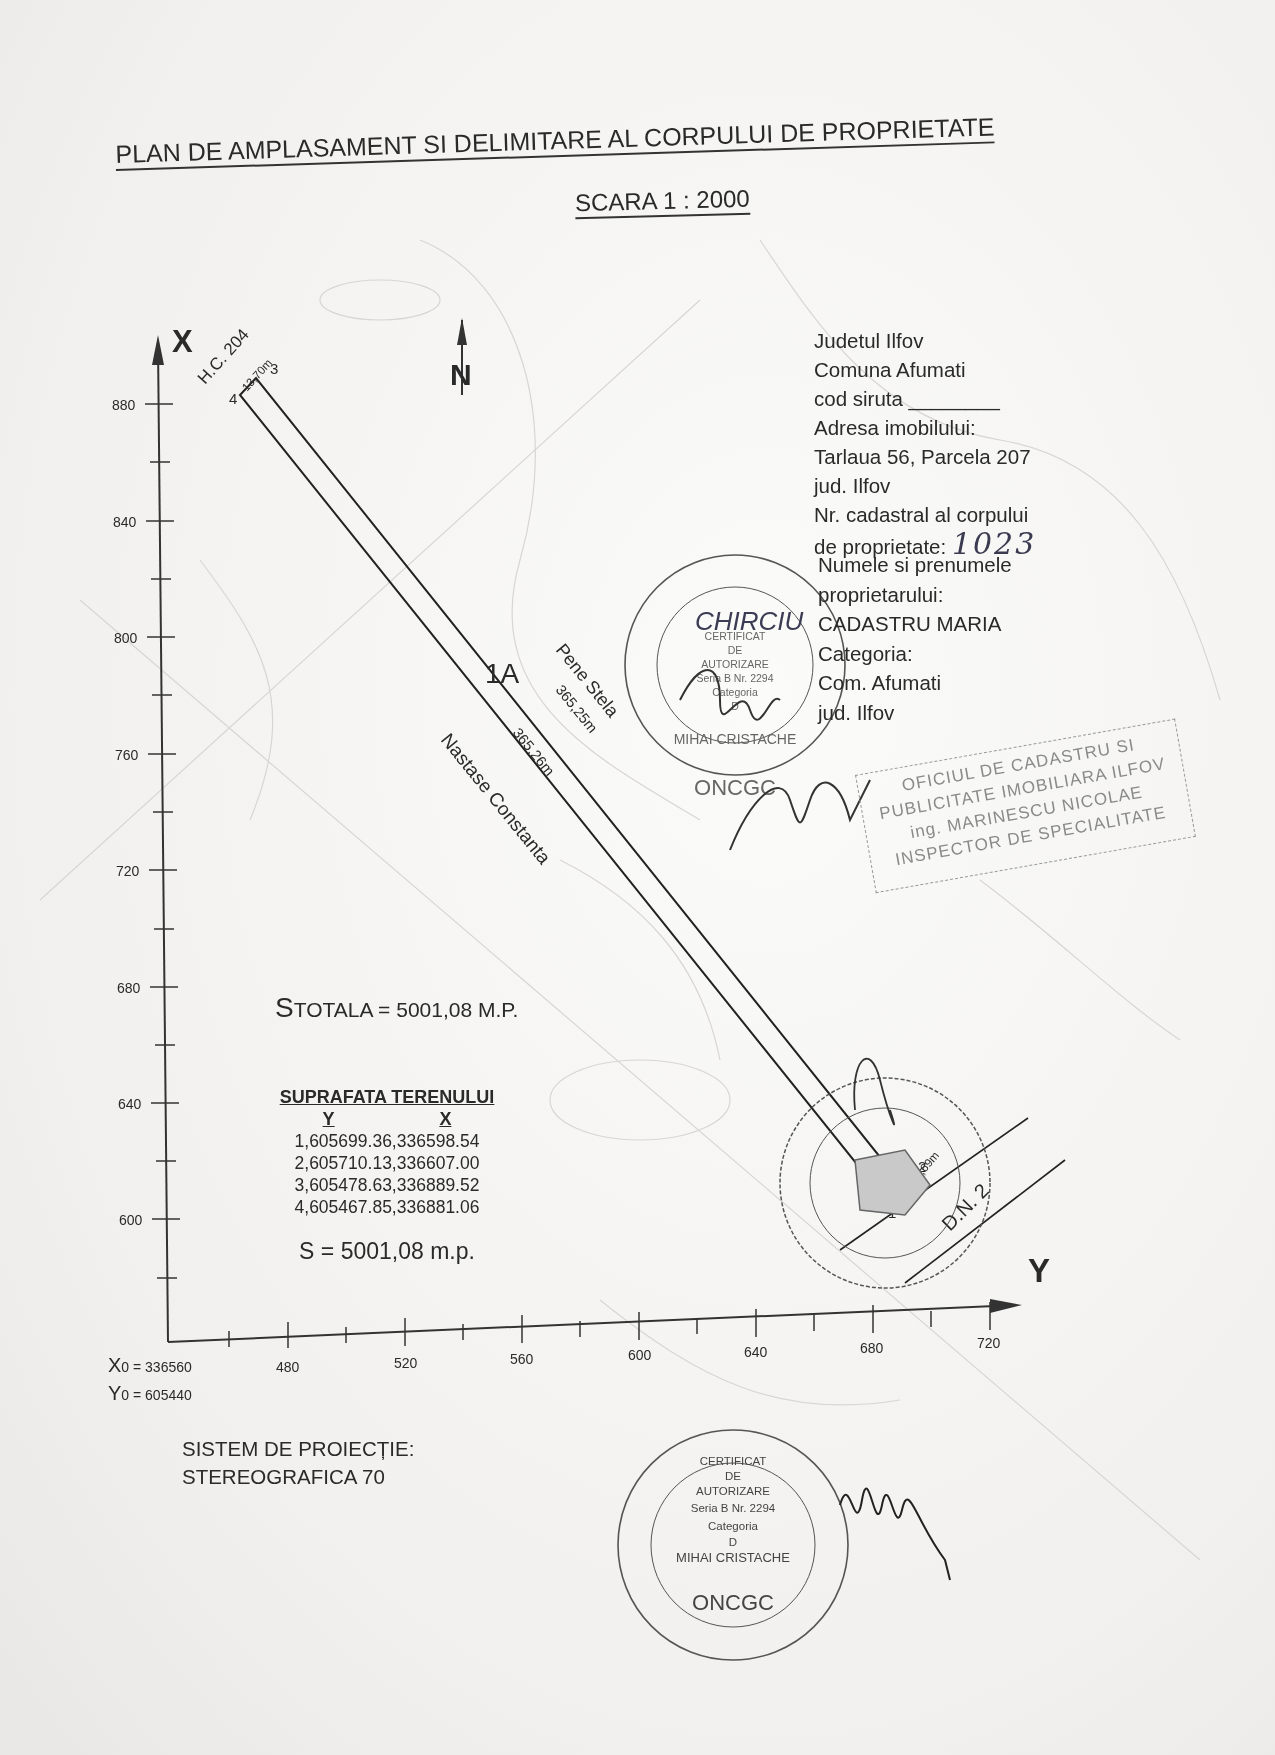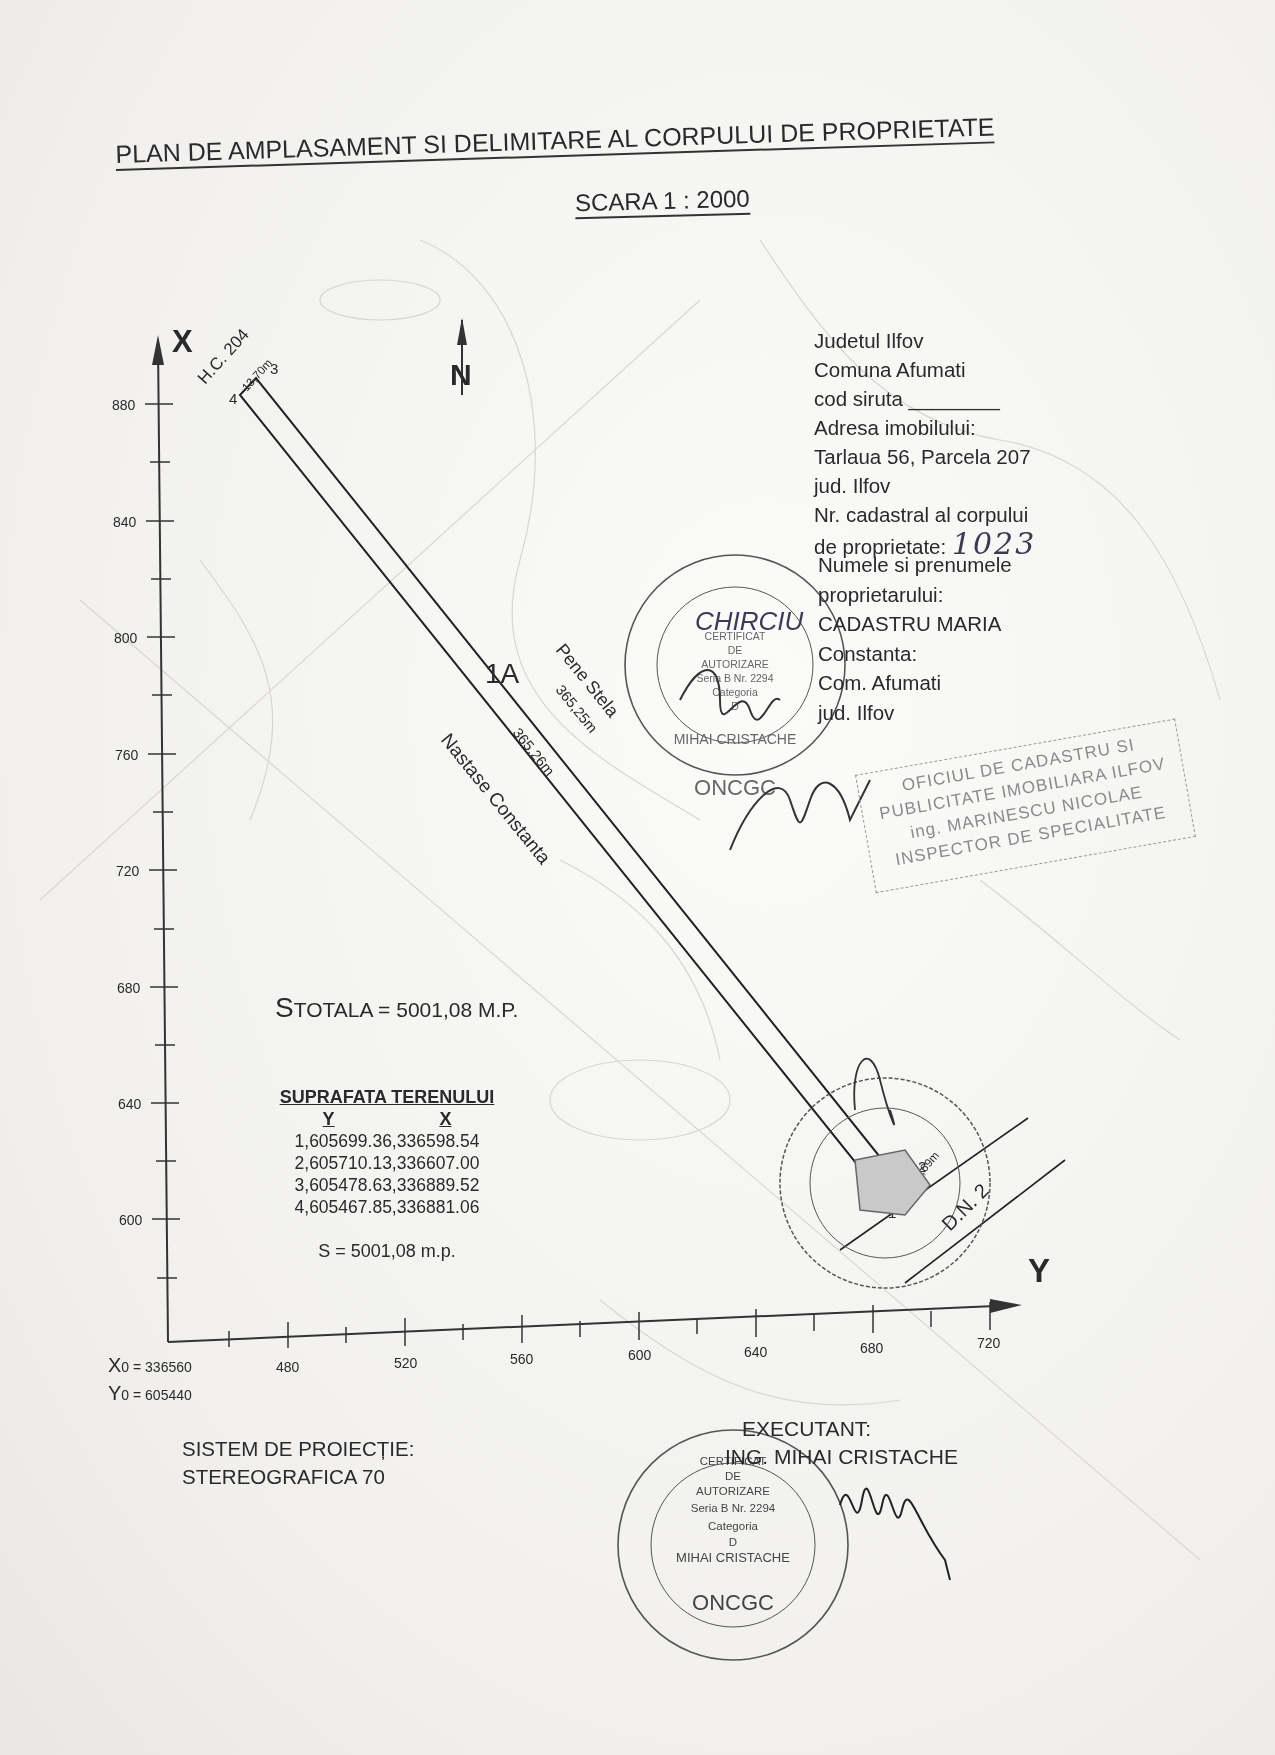--- a/index.html
+++ b/index.html
@@ -14,21 +14,21 @@
   .subtitle { left:575px; top:187px; font-size:24px; border-bottom:2px solid #333; transform:rotate(-1.5deg); }
   .info { left:814px; top:290px; font-size:20.5px; line-height:29px;margin-top:36px; }
   .info div { white-space:nowrap; }
   .hand { font-family:"DejaVu Serif", serif; font-style:italic; font-size:30px; color:#3a3a50; letter-spacing:2px; }
   .owner { left:818px; top:550px; font-size:20.5px; line-height:29.5px; }
   .stotala { left:275px; top:992px; font-size:21px; }
   .stotala .big { font-size:28px; }
   .supra { left:262px; top:1070px; font-size:17.5px; line-height:22px; text-align:center; width:250px; }
   .supra .hdr { font-weight:bold; text-decoration:underline; font-size:18px;margin-top:16px; }
   .supra .cols { font-weight:bold; text-decoration:underline; word-spacing:80px; font-size:18px; }
-  .supra .area { margin-top:22px; font-size:18px; }
+  .supra .area { margin-top:22px; font-size:23px; }
   .origin { left:108px; top:1352px; font-size:14px; line-height:26px; }
   .origin .b { font-size:20px; }
   .proj { left:182px; top:1435px; font-size:20.5px; line-height:28px; }
   .exec { left:740px; top:1415px; font-size:21px; line-height:28px; }
   .stamp-rect { left:855px; top:775px; width:325px; height:120px; border:1.5px dashed #9a9a9a;
                 transform:rotate(-10deg); transform-origin:left top; color:#8a8a8a; font-size:17px;
                 line-height:24px; padding:6px 10px; box-sizing:border-box; text-align:center; letter-spacing:1px;}
   svg text { font-family:"Liberation Sans", sans-serif; }
 </style>
 </head>
@@ -216,21 +216,21 @@
     <div>
       <span>de proprietate:</span>
       <span class="hand">1023</span>
     </div>
   </div>
 
   <div class="abs owner">
     <div>Numele si prenumele</div>
     <div>proprietarului:</div>
     <div>CADASTRU MARIA</div>
-    <div>Constanta:</div>
+    <div>Categoria:</div>
     <div>Com. Afumati</div>
     <div>jud. Ilfov</div>
   </div>
 
   <div class="abs stotala">
     <span class="big">S</span><span>TOTALA = 5001,08 M.P.</span>
   </div>
 
   <div class="abs supra">
     <div class="hdr">SUPRAFATA TERENULUI</div>
@@ -249,18 +249,14 @@
   <div class="abs origin">
     <div><span class="b">X</span><span>0 = 336560</span></div>
     <div><span class="b">Y</span><span>0 = 605440</span></div>
   </div>
 
   <div class="abs proj">
     <div>SISTEM DE PROIECȚIE:</div>
     <div>STEREOGRAFICA 70</div>
   </div>
 
-  <div class="abs exec">
-    <div style="padding-left:2px">EXECUTANT:</div>
-    <div style="margin-left:-15px">ING. MIHAI CRISTACHE</div>
-  </div>
 
 </div>
 
 </body></html>

